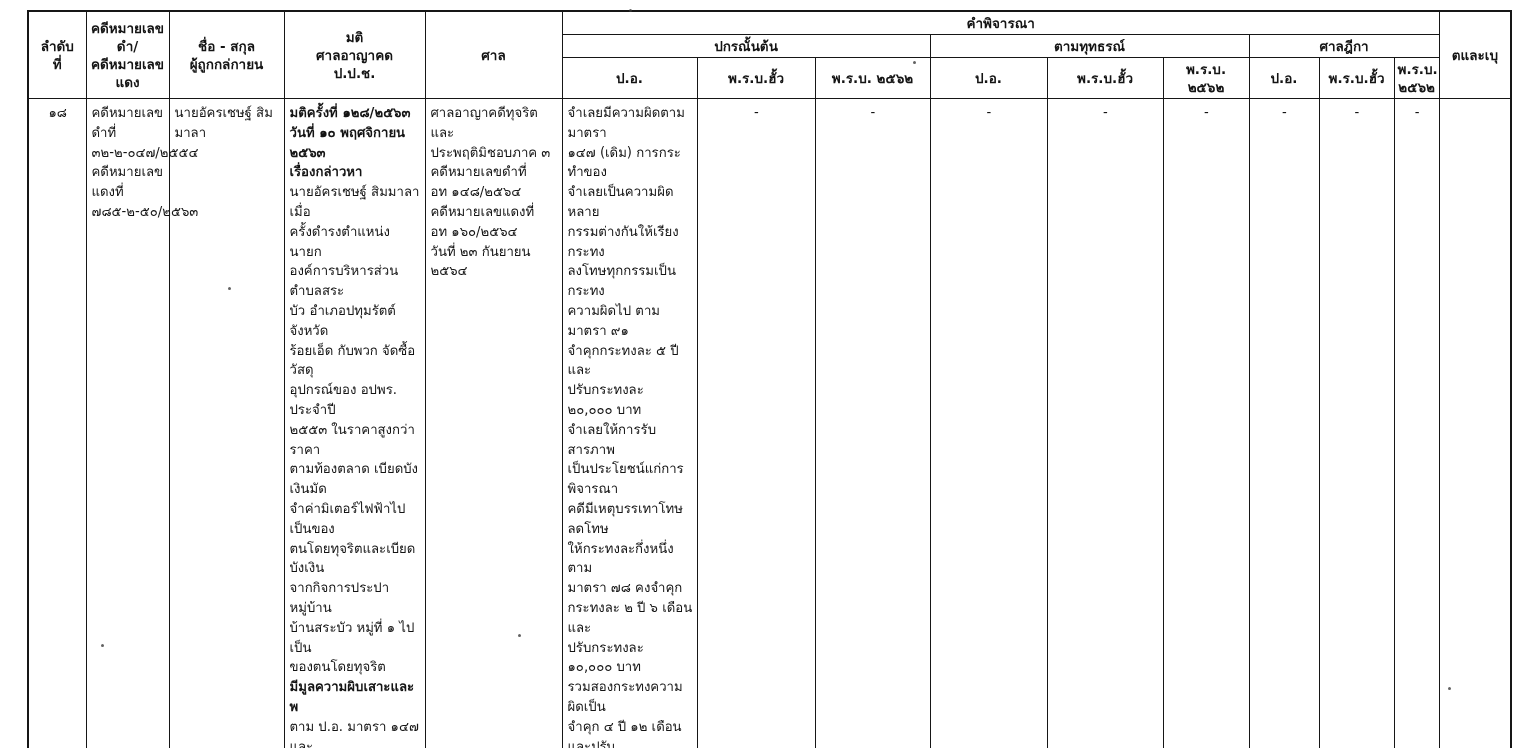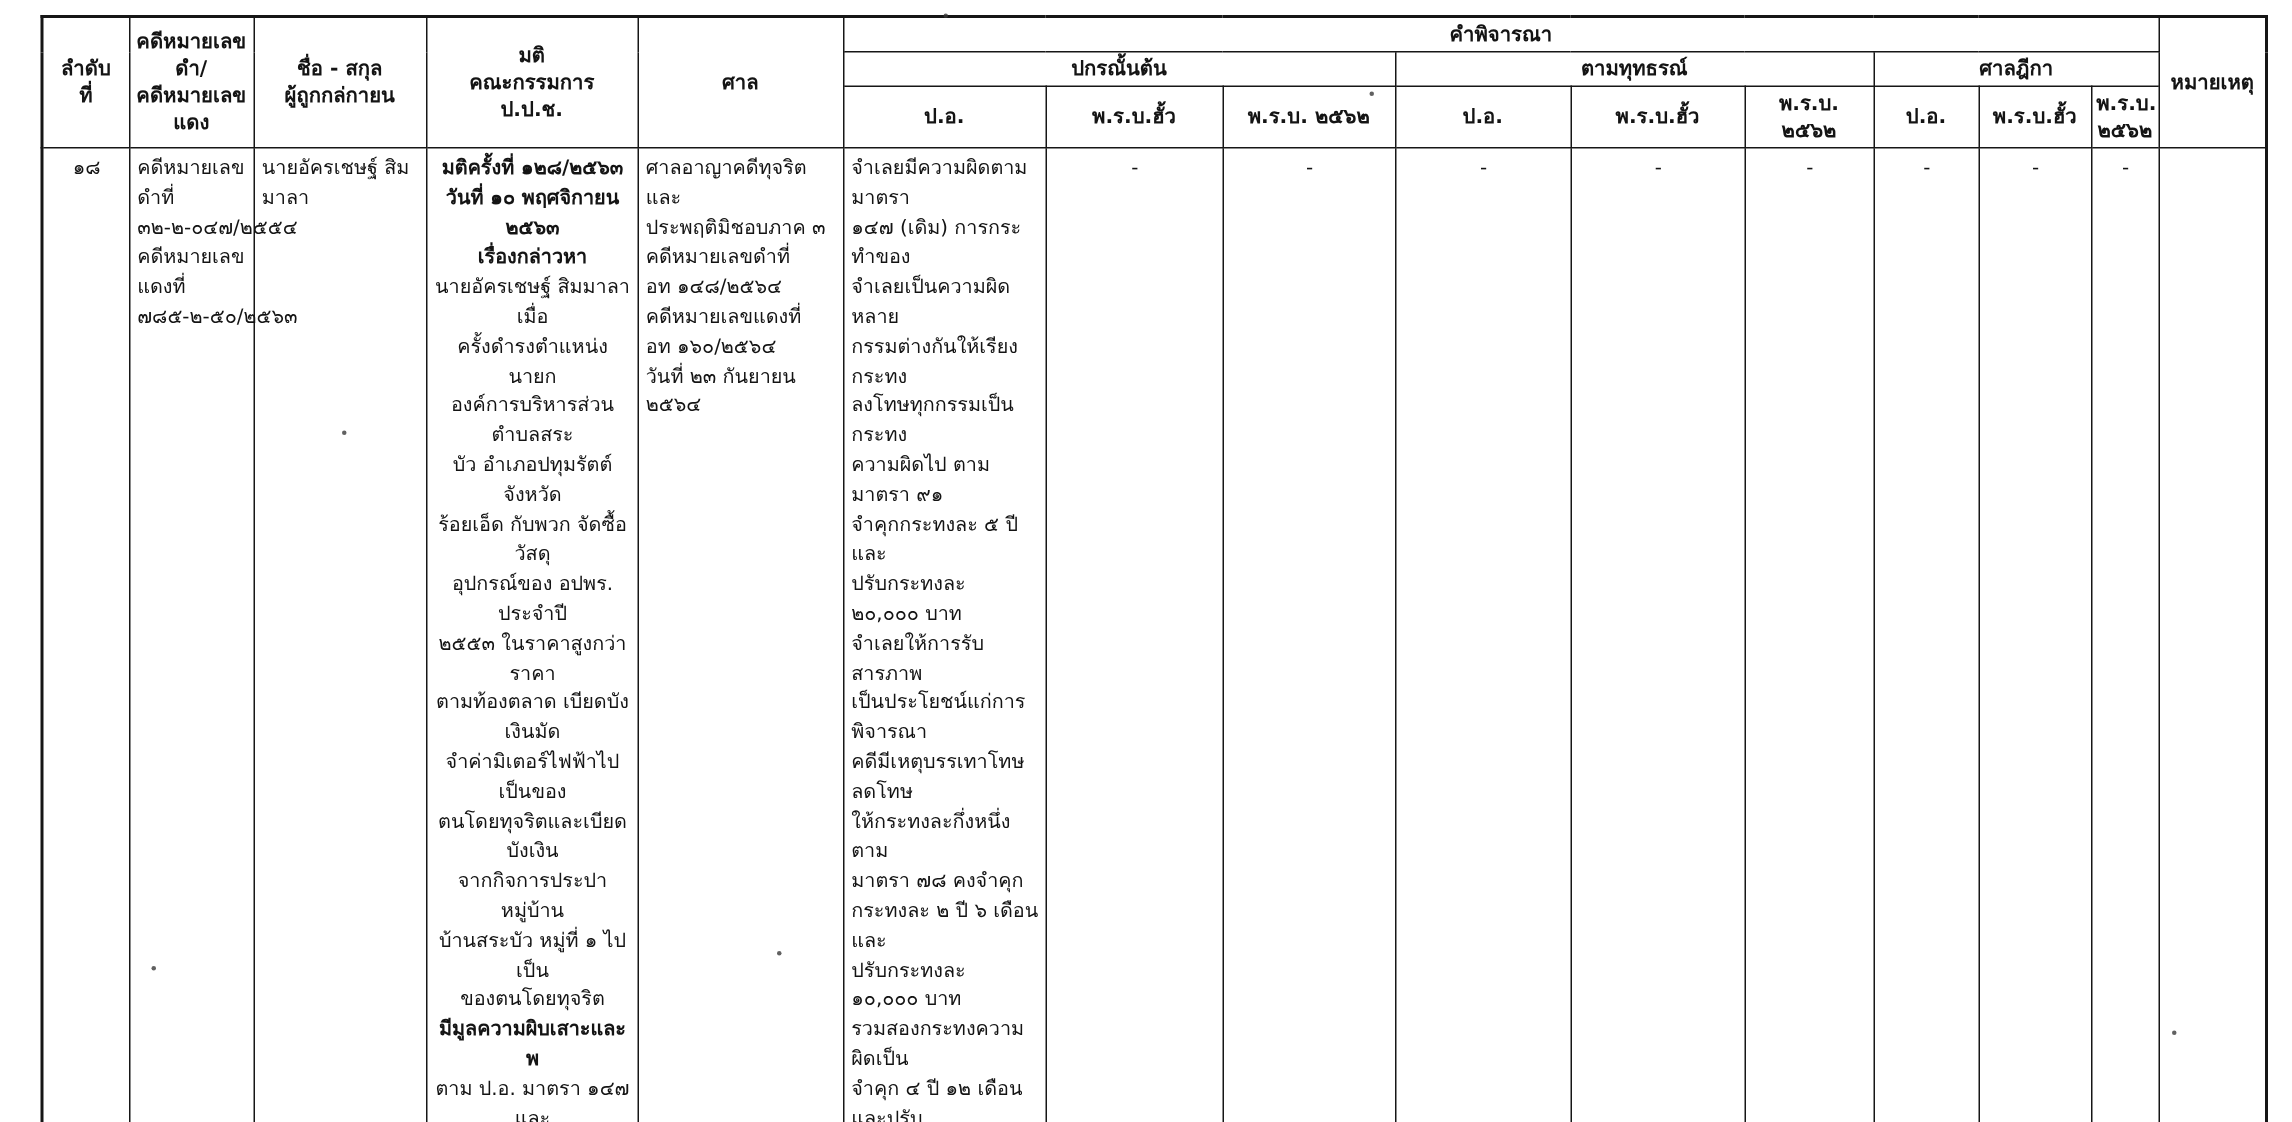--- a/index.html
+++ b/index.html
@@ -44,21 +44,21 @@
     font-size: 13.2px;
     line-height: 19.8px;
     vertical-align: top;
     text-align: left;
     padding: 4px 4px 4px 5px;
     background: #ffffff;
   }
   td.center { text-align: center; }
   .pre { white-space: pre-line; }
   .b { font-weight: bold; }
-  .seg { white-space: pre-line; text-align: center; }
+  .seg { white-space: pre-line; }
   .noise {
     position: absolute;
     width: 3px;
     height: 3px;
     border-radius: 50%;
     background: #3a3a3a;
     opacity: 0.8;
   }
 </style>
 </head>
@@ -86,25 +86,25 @@
     </colgroup>
     <thead>
       <tr>
         <th rowspan="3">ลำดับ
 ที่</th>
         <th rowspan="3">คดีหมายเลขดำ/
 คดีหมายเลขแดง</th>
         <th rowspan="3">ชื่อ - สกุล
 ผู้ถูกกล่กายน</th>
         <th rowspan="3">มติ
-คณะกรรมการ
+ศาลอาญาคด
 ป.ป.ช.</th>
         <th rowspan="3">ศาล</th>
         <th colspan="9">คำพิจารณา</th>
-        <th rowspan="3">หมายเหตุ</th>
+        <th rowspan="3">ตและเบุ</th>
       </tr>
       <tr>
         <th colspan="3">ปกรณั้นต้น</th>
         <th colspan="3">ตามทุทธรณ์</th>
         <th colspan="3">ศาลฎีกา</th>
       </tr>
       <tr>
         <th>ป.อ.</th>
         <th>พ.ร.บ.ฮั้ว</th>
         <th>พ.ร.บ. ๒๕๖๒</th>

